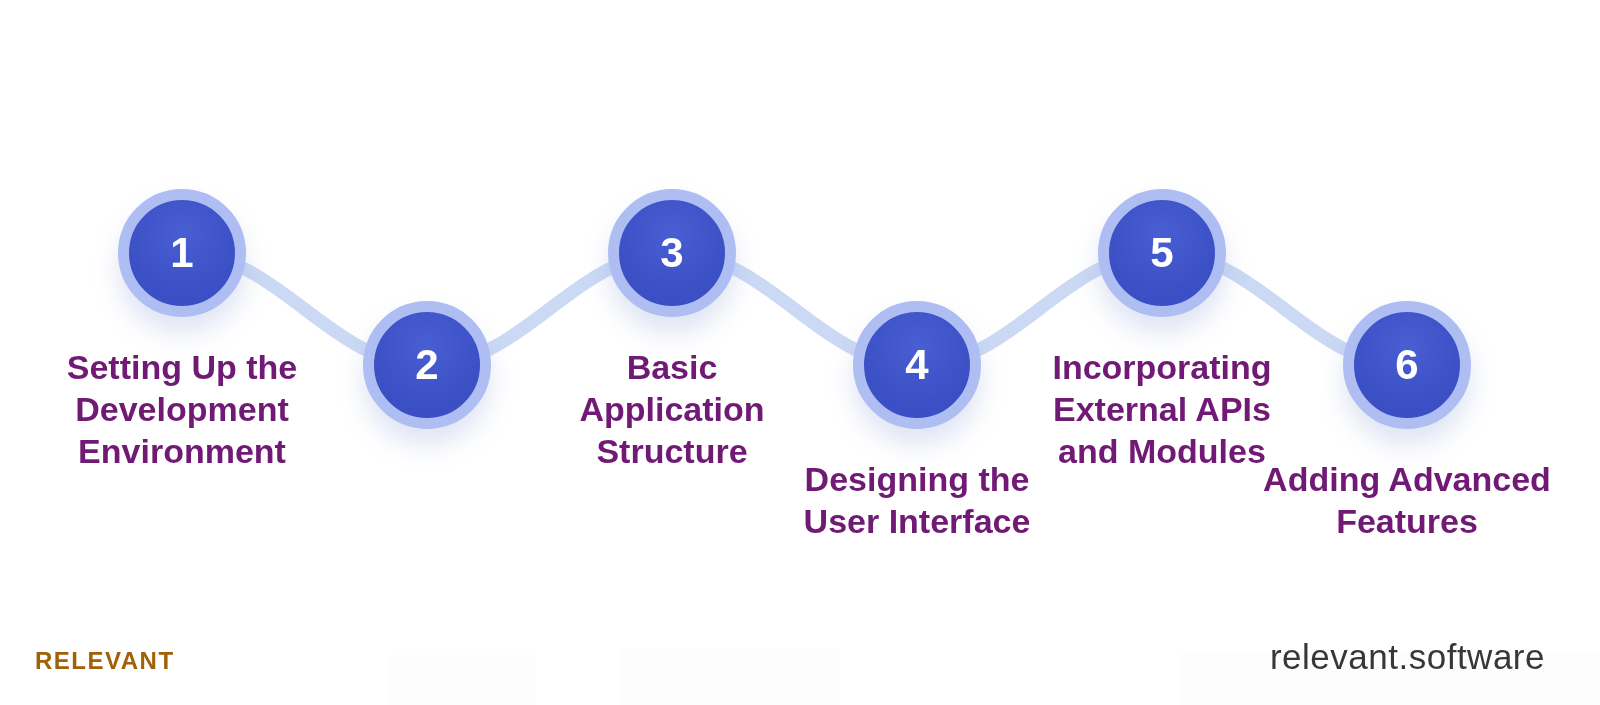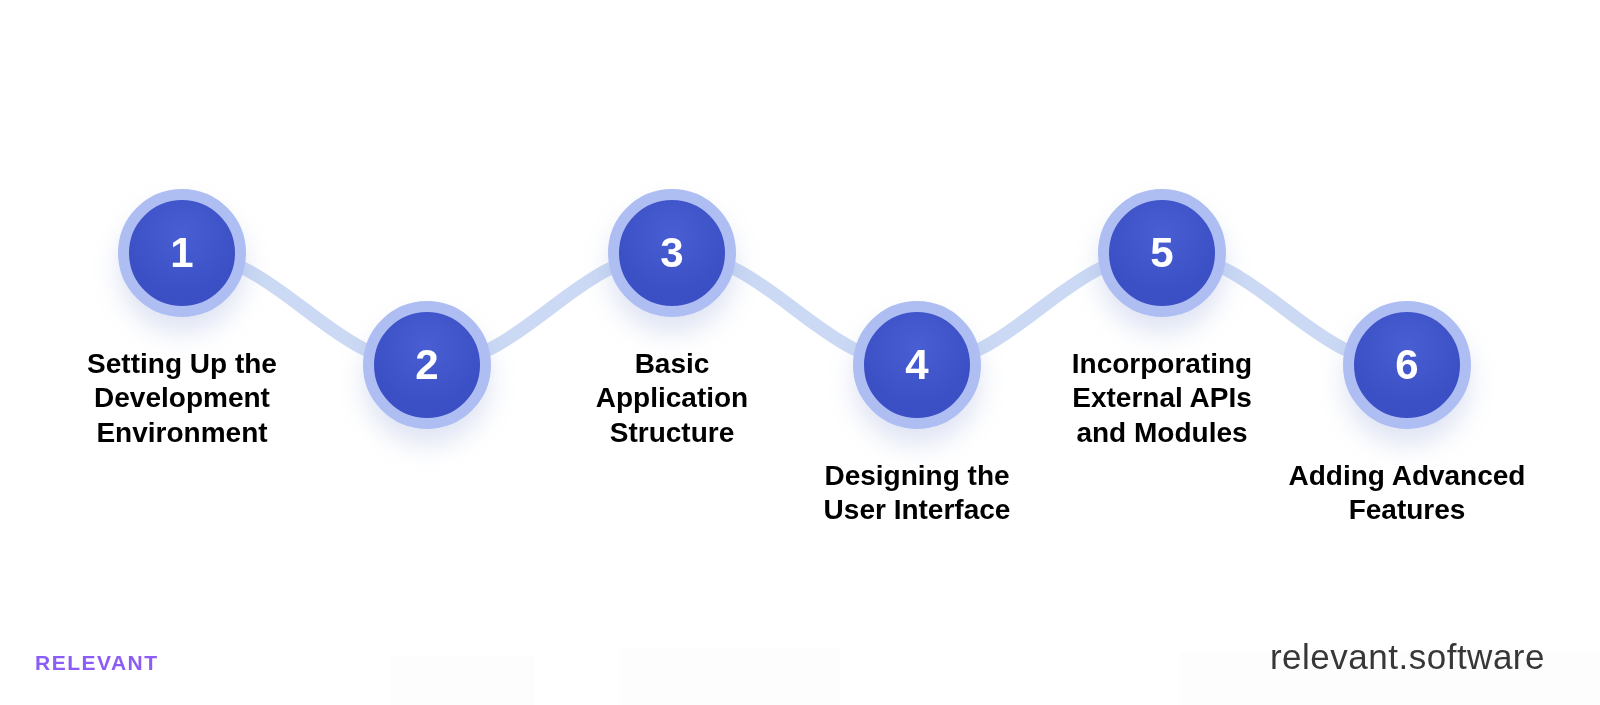--- a/index.html
+++ b/index.html
@@ -64,35 +64,35 @@
 
   .step-number {
     color: #ffffff;
     font-size: 42px;
     font-weight: bold;
     line-height: 1;
   }
 
   .step-label {
     margin-top: 30px;
-    font-size: 28px;
+    font-size: 34px;
     font-weight: bold;
     line-height: 1.23;
-    color: #000000;
+    color: #701a75;
     white-space: pre-line;
   }
 
   .brand {
     position: absolute;
     left: 35px;
     bottom: 30px;
-    font-size: 21px;
+    font-size: 24px;
     font-weight: bold;
     letter-spacing: 1.5px;
-    color: #8b5cf6;
+    color: #a16207;
   }
 
   .website {
     position: absolute;
     right: 55px;
     bottom: 28px;
     font-size: 35px;
     font-weight: normal;
     letter-spacing: 0.5px;
     color: #373737;

